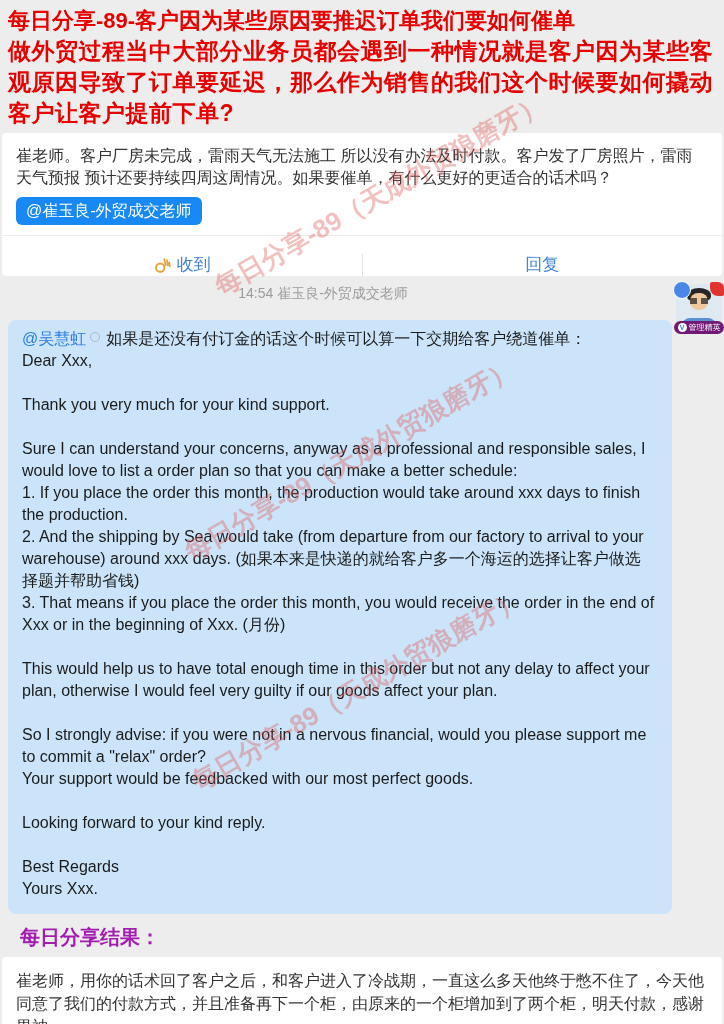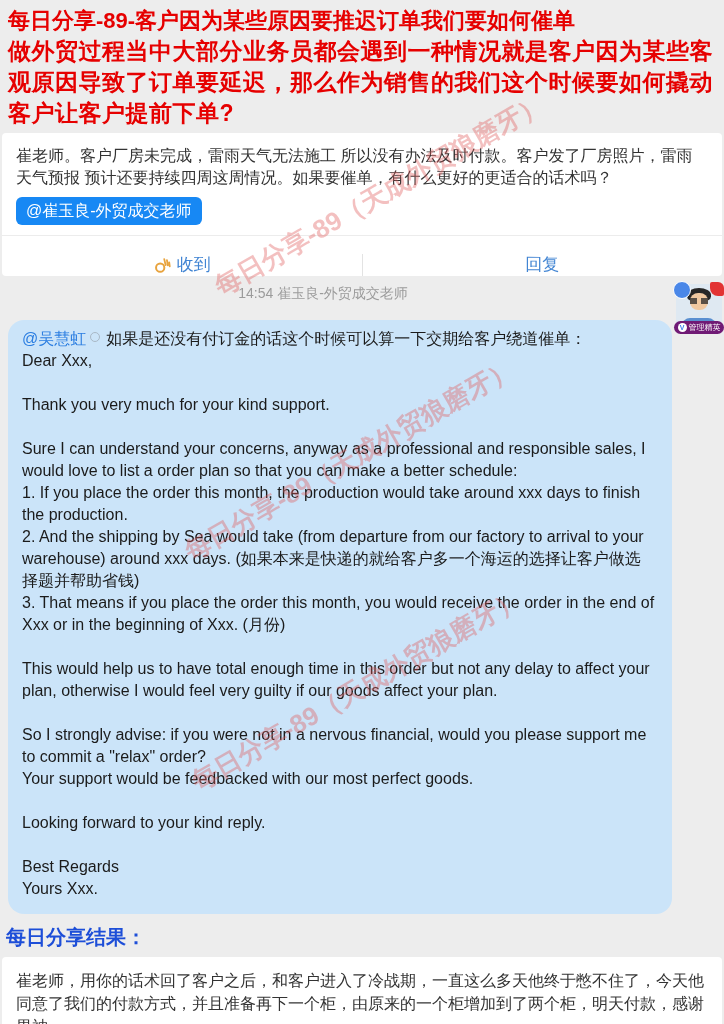--- a/index.html
+++ b/index.html
@@ -53,30 +53,30 @@
   .av-circle{position:absolute;top:-3px;left:-3px;width:16px;height:16px;background:#4a87e8;border-radius:50%;border:1px solid #fff;}
   .av-pill{
     position:absolute;bottom:-4px;left:-2px;right:-2px;height:13px;
     background:#701a75;border-radius:7px;color:#fff;font-size:8px;line-height:13px;
     display:flex;align-items:center;justify-content:center;gap:2px;white-space:nowrap;
   }
   .av-v{display:inline-block;width:9px;height:9px;border-radius:50%;background:#fff;color:#3d7ef0;
     font-size:7px;line-height:9px;text-align:center;font-weight:bold;}
   .bubble{
     margin-left:8px;width:664px;box-sizing:border-box;
-    background:#cbe4f9;border-radius:16px;
+    background:#cbe4f9;border-radius:8px;
     padding:8px 16px 14px 14px;
     font-size:16px;line-height:22px;color:#1b1b1b;
   }
   .mention-blue{color:#2a7de1;cursor:pointer;}
   .ring-icon{display:inline-block;width:8px;height:8px;border:1.5px solid #a9b8c6;border-radius:50%;margin:0 6px 6px 4px;vertical-align:middle;}
   .bubble-body{white-space:pre-wrap;}
 
   
-  .result-heading{color:#1d4ed8;font-weight:bold;font-size:20px;margin:10px 0 6px 6px;}
+  .result-heading{color:#a21caf;font-weight:bold;font-size:20px;margin:10px 0 6px 20px;}
   .result-card{padding:12px 14px 8px 14px;}
   .r-text{font-size:16px;line-height:23px;color:#333;}
 
   
   .watermark{
     position:absolute;z-index:10;pointer-events:none;
     font-size:26px;font-weight:bold;color:rgba(224,90,90,.38);
     white-space:nowrap;transform:translate(-50%,-50%) rotate(-30deg);
   }
 </style>

